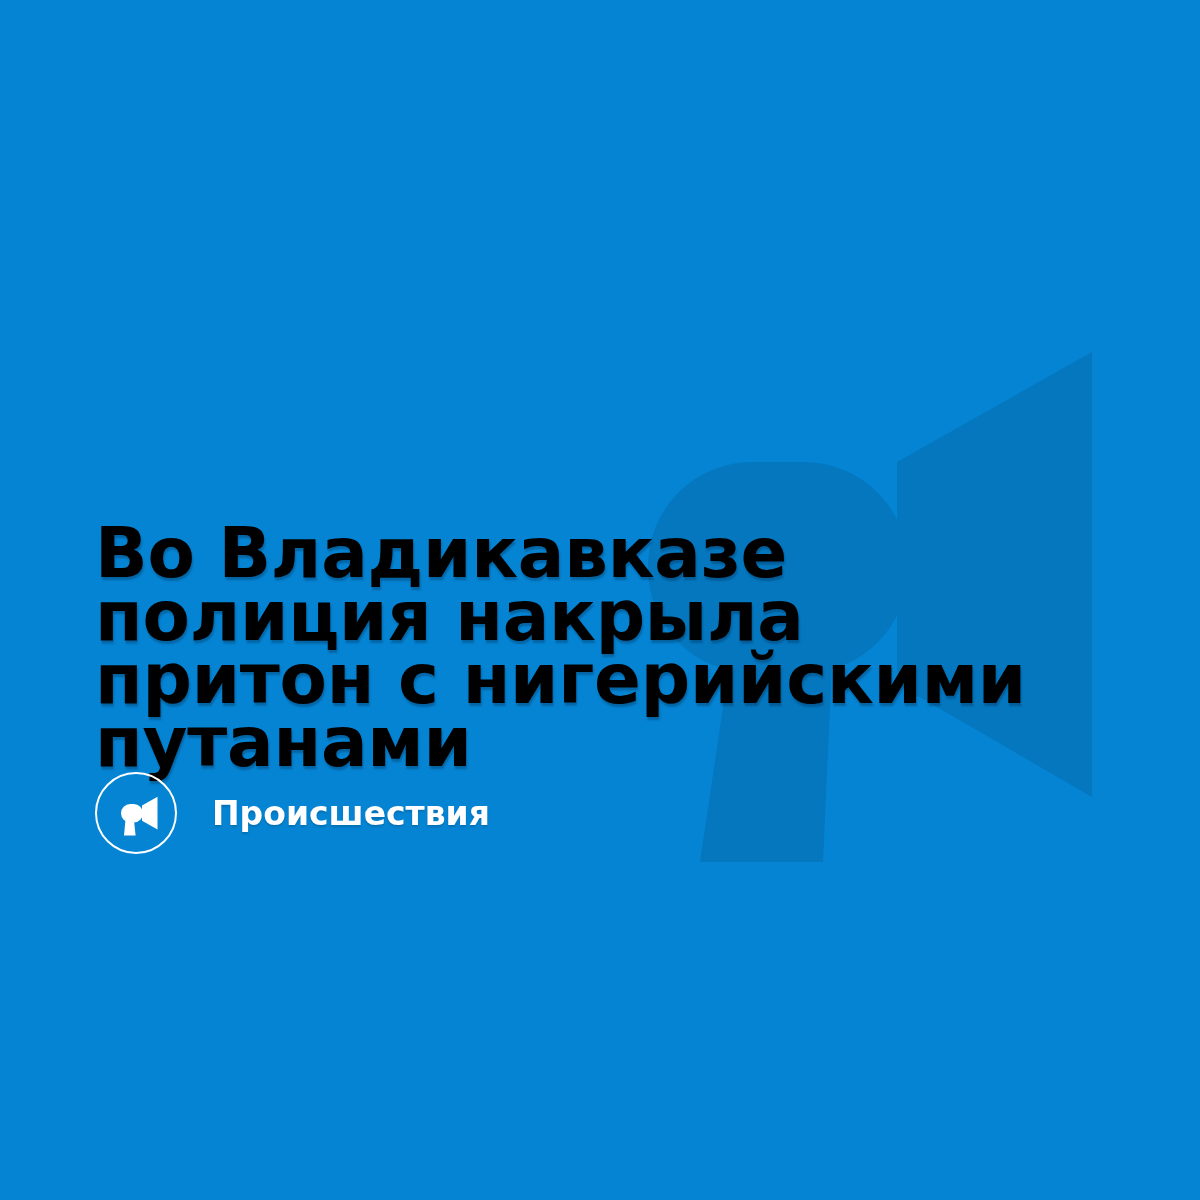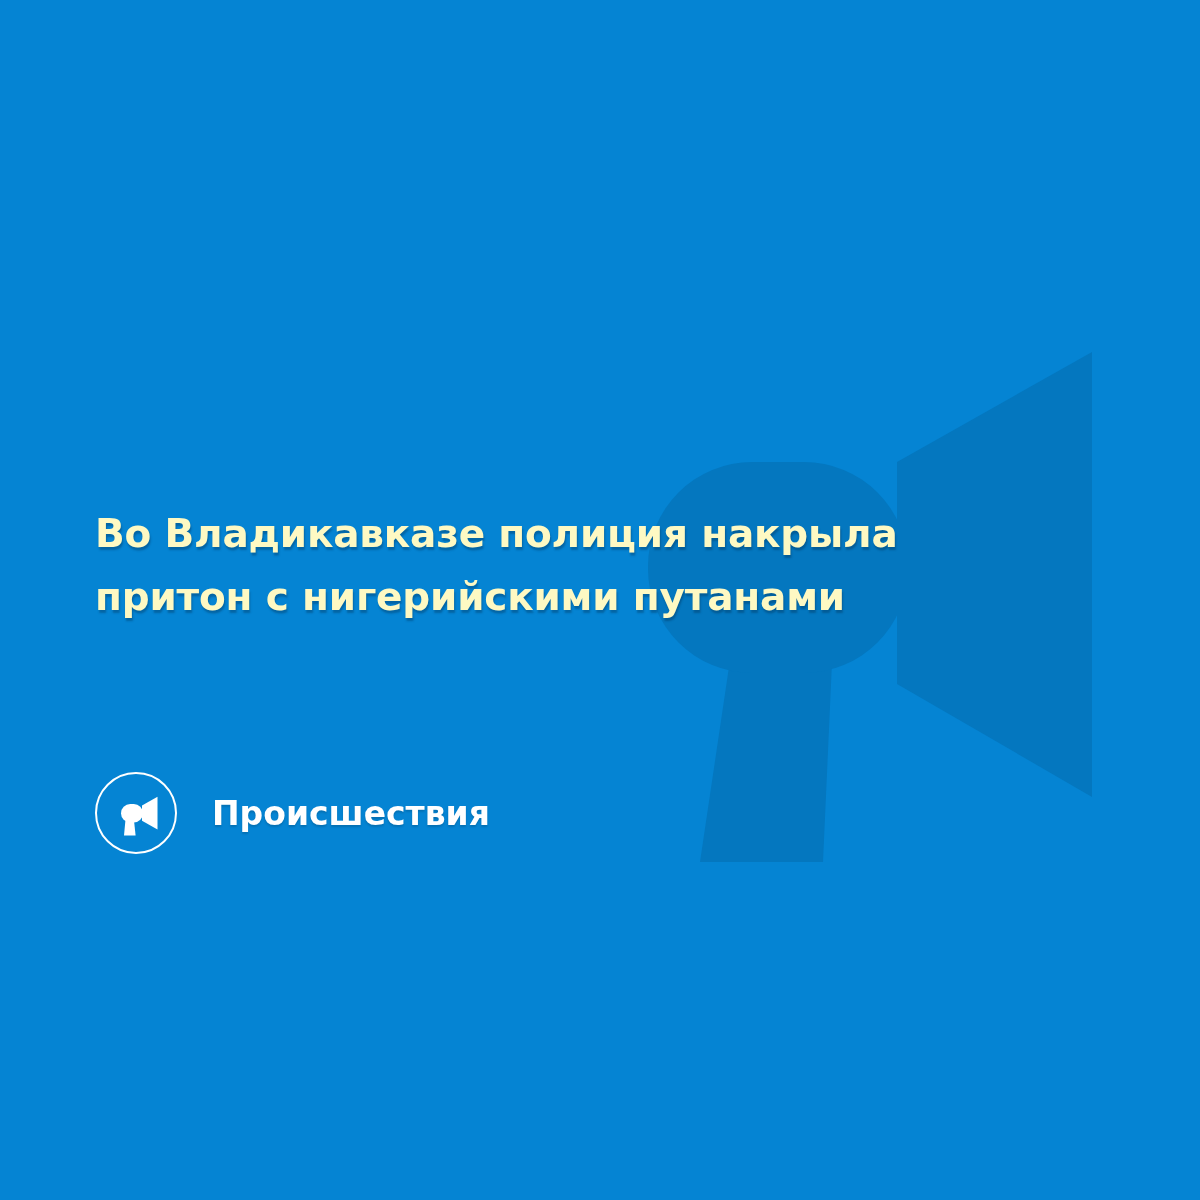--- a/index.html
+++ b/index.html
@@ -60,22 +60,22 @@
     white-space: nowrap;
     text-shadow: 0 2px 2px rgba(0,0,0,0.18);
   }
 
   
   #headline {
     position: absolute;
     left: 0;
     top: 476px;
     width: 960px;
-    color: #fef9c3;
-    font-size: 39px;
+    color: #000000;
+    font-size: 69px;
     font-weight: 700;
     line-height: 63px;
     letter-spacing: -0.2px;
     text-shadow: 1px 3px 2px rgba(0, 42, 78, 0.35);
   }
 
   
   #rubric {
     position: absolute;
     left: 0;

